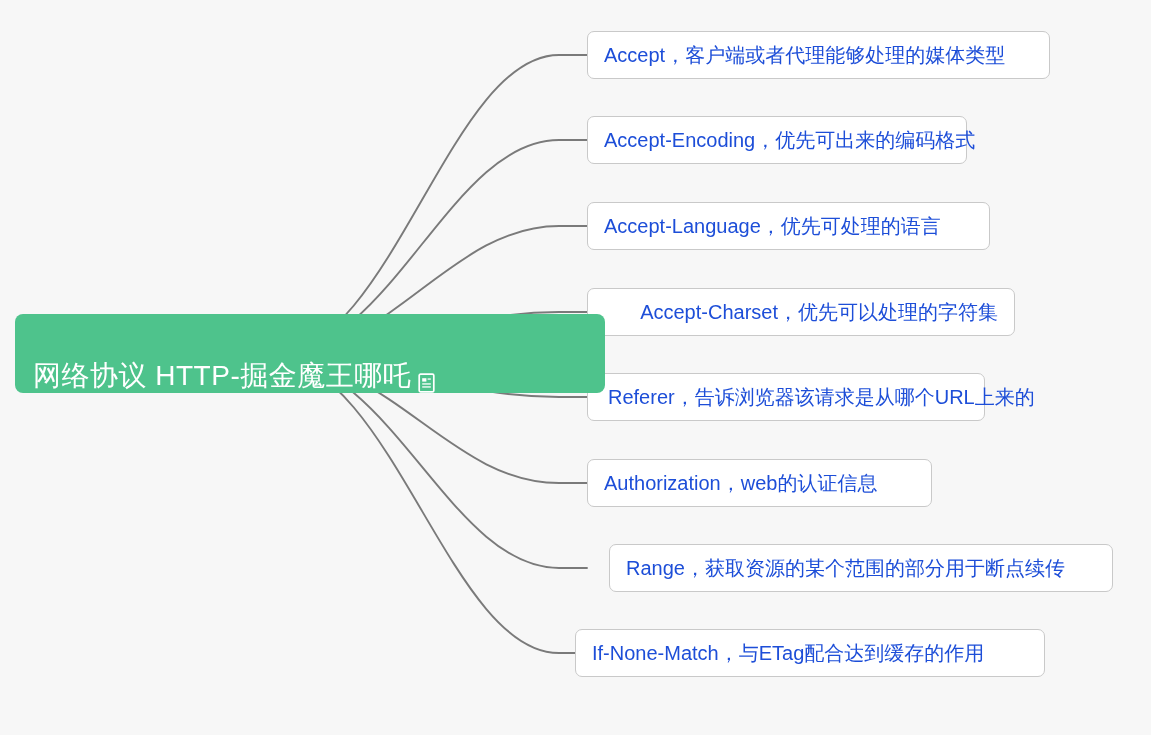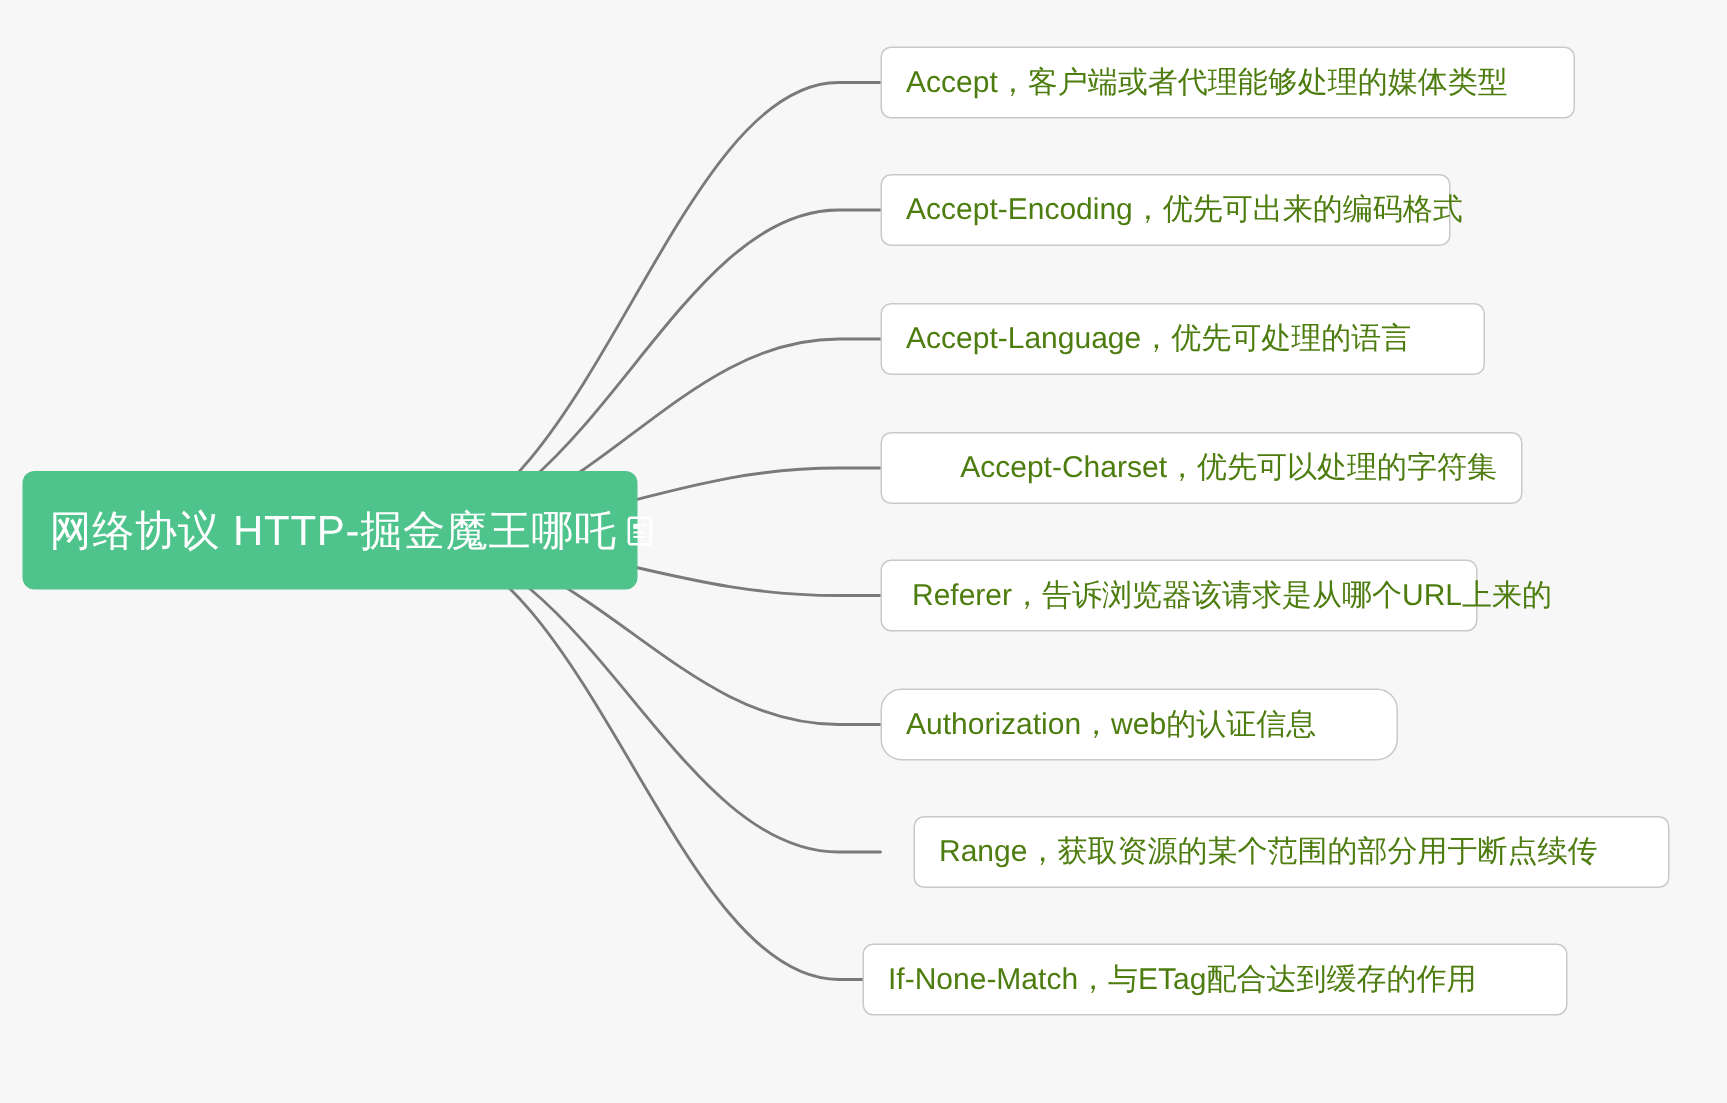--- a/index.html
+++ b/index.html
@@ -24,26 +24,26 @@
     left: 0;
     top: 0;
     width: 1151px;
     height: 735px;
     pointer-events: none;
   }
   .root-node {
     position: absolute;
     left: 15px;
     top: 314px;
-    width: 410px;
+    width: 590px;
     height: 79px;
     background: #4ec38c;
     border-radius: 8px;
     display: flex;
-    align-items: center;
+    align-items: flex-end;
     box-sizing: border-box;
     padding: 0 18px;
     z-index: 5;
   }
   .root-label {
     color: #ffffff;
     font-size: 28px;
     line-height: 34px;
     letter-spacing: 0.5px;
     white-space: nowrap;
@@ -63,21 +63,21 @@
     background: #ffffff;
     border: 1px solid #c9c9c9;
     border-radius: 7px;
     display: flex;
     align-items: center;
     box-sizing: border-box;
     padding: 0 16px;
     z-index: 4;
   }
   .branch-label {
-    color: #4d7c0f;
+    color: #1d4ed8;
     font-size: 20px;
     line-height: 24px;
     white-space: nowrap;
     font-weight: 400;
   }
 </style>
 </head>
 <body>
 
 <div id="mindmap">
@@ -115,21 +115,21 @@
       </div>
       <div class="branch-node" style="left: 587px; top: 202px; width: 403px;">
         <span class="branch-label">Accept-Language，优先可处理的语言</span>
       </div>
       <div class="branch-node" style="left: 587px; top: 288px; width: 428px; justify-content: flex-end;">
         <span class="branch-label">Accept-Charset，优先可以处理的字符集</span>
       </div>
       <div class="branch-node" style="left: 587px; top: 373px; width: 398px; padding-left: 20px;">
         <span class="branch-label">Referer，告诉浏览器该请求是从哪个URL上来的</span>
       </div>
-      <div class="branch-node" style="left: 587px; top: 459px; width: 345px; border-radius: 14px;">
+      <div class="branch-node" style="left: 587px; top: 459px; width: 345px;">
         <span class="branch-label">Authorization，web的认证信息</span>
       </div>
       <div class="branch-node" style="left: 587px; top: 544px; width: 504px; margin-left: 22px;">
         <span class="branch-label">Range，获取资源的某个范围的部分用于断点续传</span>
       </div>
       <div class="branch-node" style="left: 575px; top: 629px; width: 470px;">
         <span class="branch-label">If-None-Match，与ETag配合达到缓存的作用</span>
       </div>
     </div>
 

